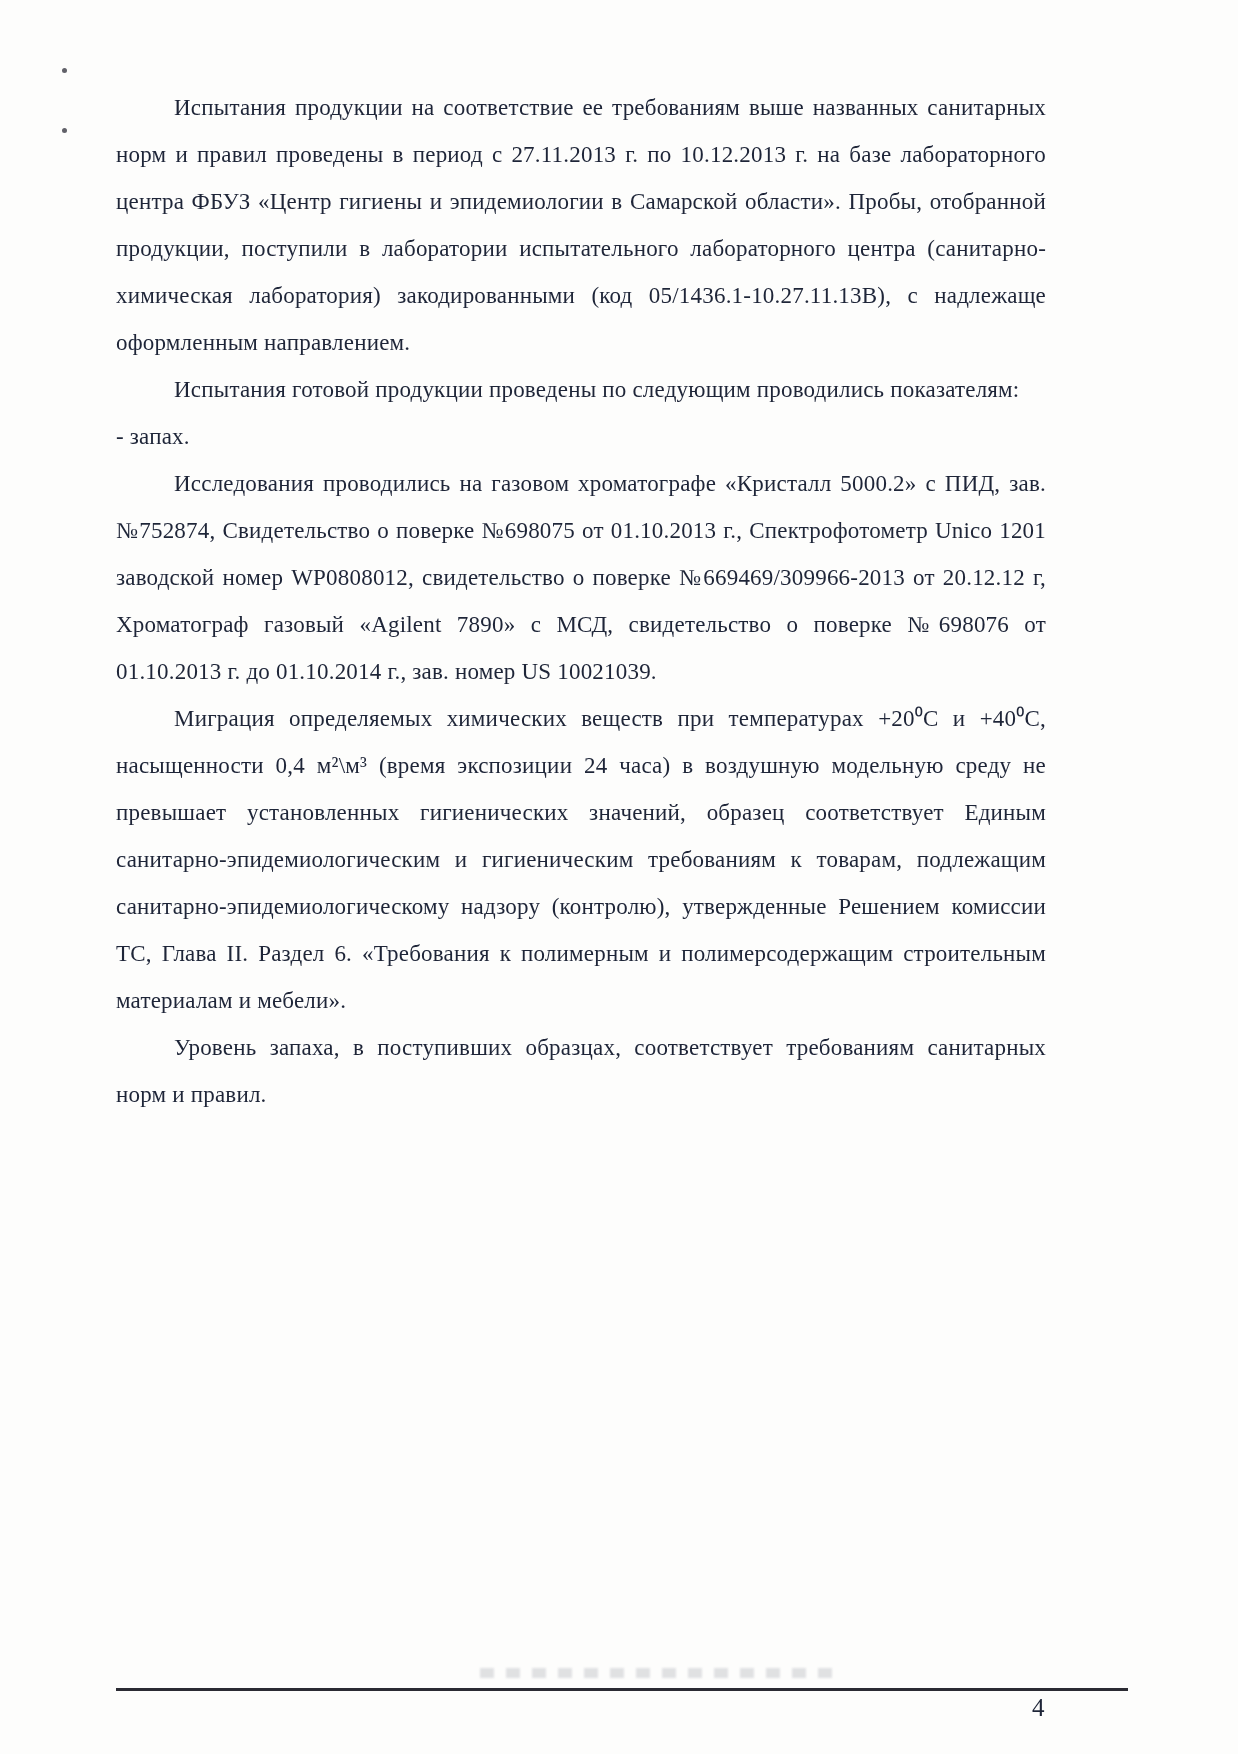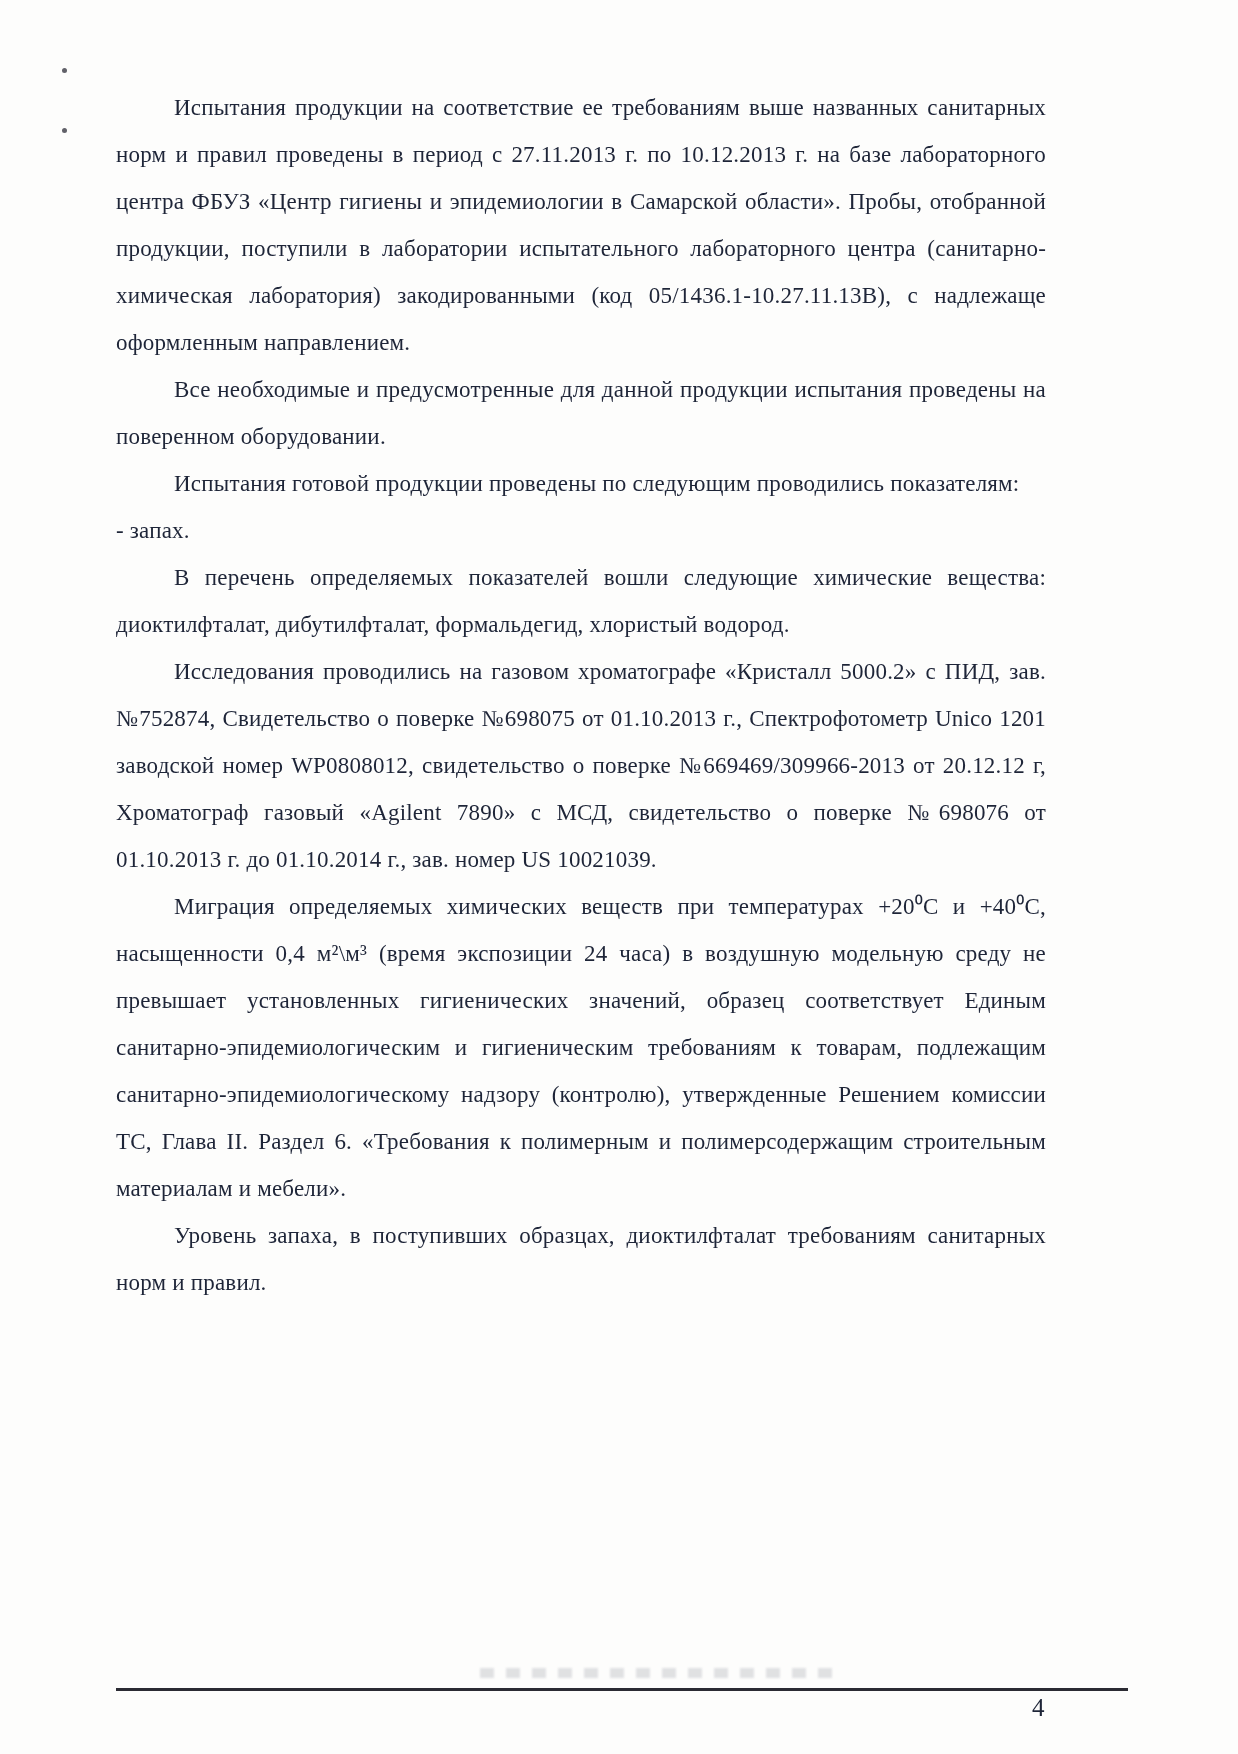--- a/index.html
+++ b/index.html
@@ -76,27 +76,25 @@
 </head>
 <body>
 
 <div class="page">
 
   <span class="speck s1"></span>
   <span class="speck s2"></span>
 
   <div class="text-block">
     <p class="indent">Испытания продукции на соответствие ее требованиям выше названных санитарных норм и правил проведены в период с 27.11.2013 г. по  10.12.2013 г.  на базе лабораторного центра ФБУЗ «Центр гигиены и эпидемиологии в Самарской области».  Пробы,  отобранной  продукции,  поступили  в  лаборатории испытательного лабораторного центра (санитарно-химическая  лаборатория) закодированными  (код  05/1436.1-10.27.11.13В),  с  надлежаще  оформленным направлением.</p>
-    <p class="indent">Все необходимые и предусмотренные для данной продукции испытания проведены на поверенном оборудовании.</p>
     <p class="indent">Испытания готовой продукции проведены по следующим проводились показателям:</p>
     <p>- запах.</p>
-    <p class="indent">В перечень определяемых показателей вошли следующие  химические вещества: диоктилфталат, дибутилфталат, формальдегид, хлористый водород.</p>
     <p class="indent">Исследования проводились на газовом хроматографе «Кристалл 5000.2» с ПИД, зав. №752874, Свидетельство о поверке №698075  от 01.10.2013 г., Спектрофотометр Unico 1201  заводской номер WP0808012, свидетельство о поверке №669469/309966-2013  от 20.12.12 г, Хроматограф газовый «Agilent 7890» с МСД, свидетельство о поверке №698076 от 01.10.2013 г. до 01.10.2014 г., зав. номер US 10021039.</p>
     <p class="indent">Миграция определяемых химических веществ при температурах +20⁰С и +40⁰С,  насыщенности 0,4 м²\м³  (время экспозиции 24 часа) в воздушную модельную среду не превышает установленных гигиенических значений, образец соответствует  Единым  санитарно-эпидемиологическим  и  гигиеническим требованиям к товарам, подлежащим санитарно-эпидемиологическому надзору (контролю), утвержденные Решением комиссии ТС, Глава II. Раздел 6. «Требования к полимерным и полимерсодержащим строительным материалам и мебели».</p>
-    <p class="indent">Уровень запаха, в поступивших образцах, диоктилфталат требованиям санитарных норм и правил.</p>
+    <p class="indent">Уровень запаха, в поступивших образцах, соответствует требованиям санитарных норм и правил.</p>
   </div>
 
   <div class="scan-smudge"></div>
 
   <div class="footer-rule"></div>
 
   <div class="page-number">4</div>
 
 </div>
 

